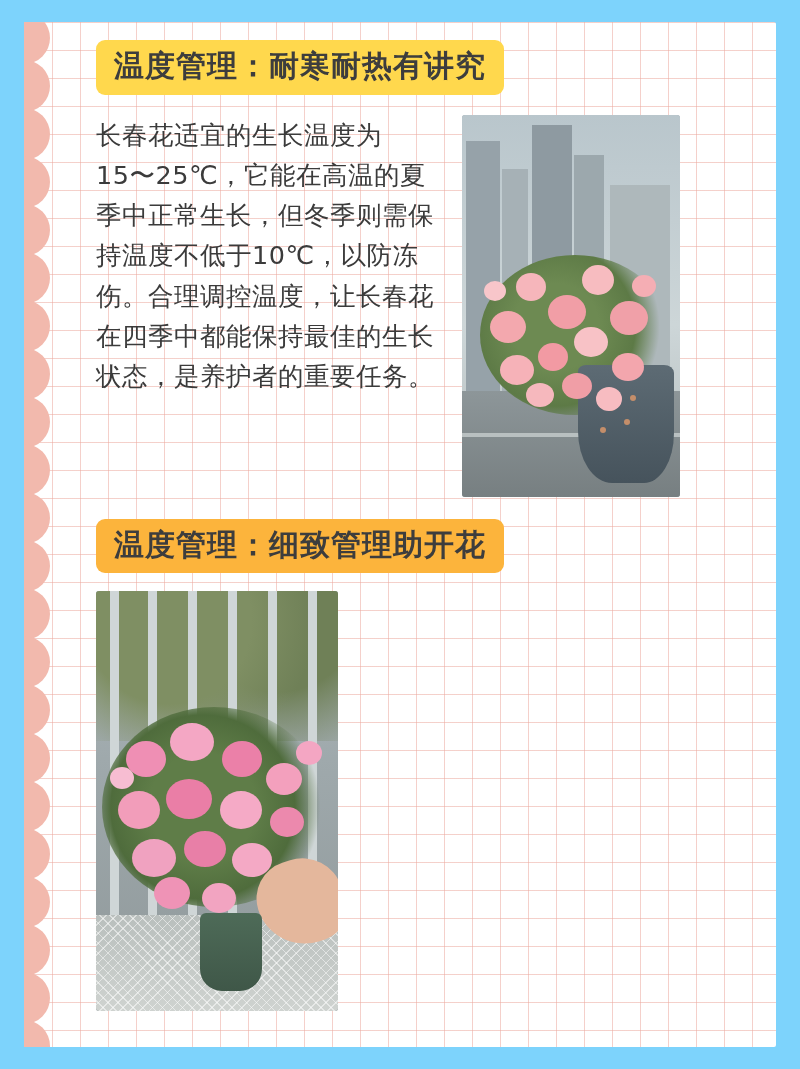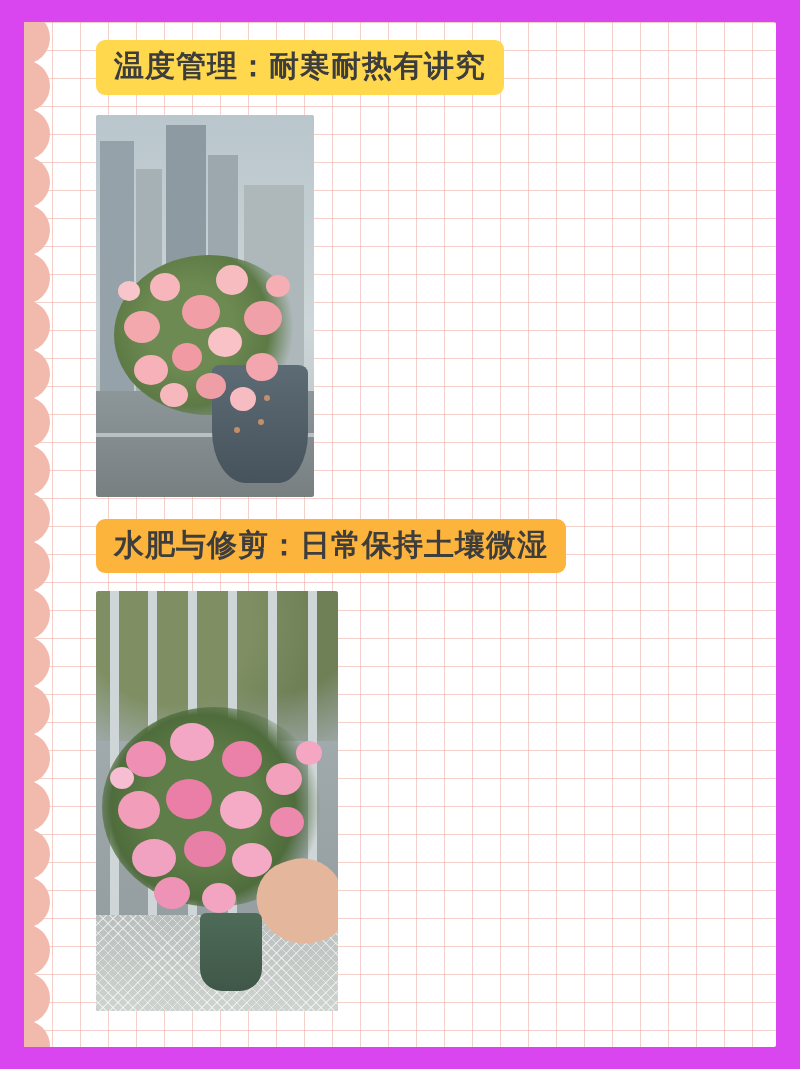--- a/index.html
+++ b/index.html
@@ -13,21 +13,21 @@
   body {
     position: relative;
     background: #f0b8ac;
     overflow: hidden;
   }
 
   
   #page {
     position: absolute;
     inset: 0;
-    background: #d946ef;
+    background: #7dd3fc;
   }
 
   
   #card {
     position: absolute;
     left: 24px;
     top: 22px;
     right: 24px;
     bottom: 22px;
     background:
@@ -185,20 +185,21 @@
       <div class="bump" style="top: 950px;"></div>
       <div class="bump" style="top: 998px;"></div>
     </div>
 
   <div id="content">
 
     
     <div class="banner yellow">温度管理：耐寒耐热有讲究</div>
 
     <div class="sec1">
+      <div class="txt">长春花适宜的生长温度为15〜25℃，它能在高温的夏季中正常生长，但冬季则需保持温度不低于10℃，以防冻伤。合理调控温度，让长春花在四季中都能保持最佳的生长状态，是养护者的重要任务。</div>
 
       <div class="photo ph1">
         <div class="p1-sky"></div>
         <div class="p1-b1"></div>
           <div class="p1-b2"></div>
           <div class="p1-b3"></div>
         <div class="p1-b4"></div>
           <div class="p1-b5"></div>
         <div class="p1-road"></div>
           <div class="p1-road-line"></div>
@@ -221,21 +222,21 @@
         <div class="fl" style="left:150px; top:238px; width:32px; height:28px; background:#f3a6ad;"></div>
         <div class="fl" style="left:64px;  top:268px; width:28px; height:24px; background:#f6b8bd;"></div>
         <div class="fl" style="left:100px; top:258px; width:30px; height:26px; background:#f09ea6;"></div>
         <div class="fl" style="left:134px; top:272px; width:26px; height:24px; background:#f7bcc1;"></div>
         <div class="fl" style="left:22px;  top:166px; width:22px; height:20px; background:#f8c6ca;"></div>
         <div class="fl" style="left:170px; top:160px; width:24px; height:22px; background:#f5aeb4;"></div>
       </div>
     </div>
 
     
-    <div class="banner orange sec2-banner">水肥与修剪：日常保持土壤微湿</div>
+    <div class="banner orange sec2-banner">温度管理：细致管理助开花</div>
 
     <div class="sec2">
       <div class="photo ph2">
         <div class="p2-bg"></div>
         <div class="p2-tree"></div>
         <div class="p2-rail" style="left:14px;"></div>
         <div class="p2-rail" style="left:52px;"></div>
         <div class="p2-rail" style="left:92px;"></div>
         <div class="p2-rail" style="left:132px;"></div>
         <div class="p2-rail" style="left:172px;"></div>

